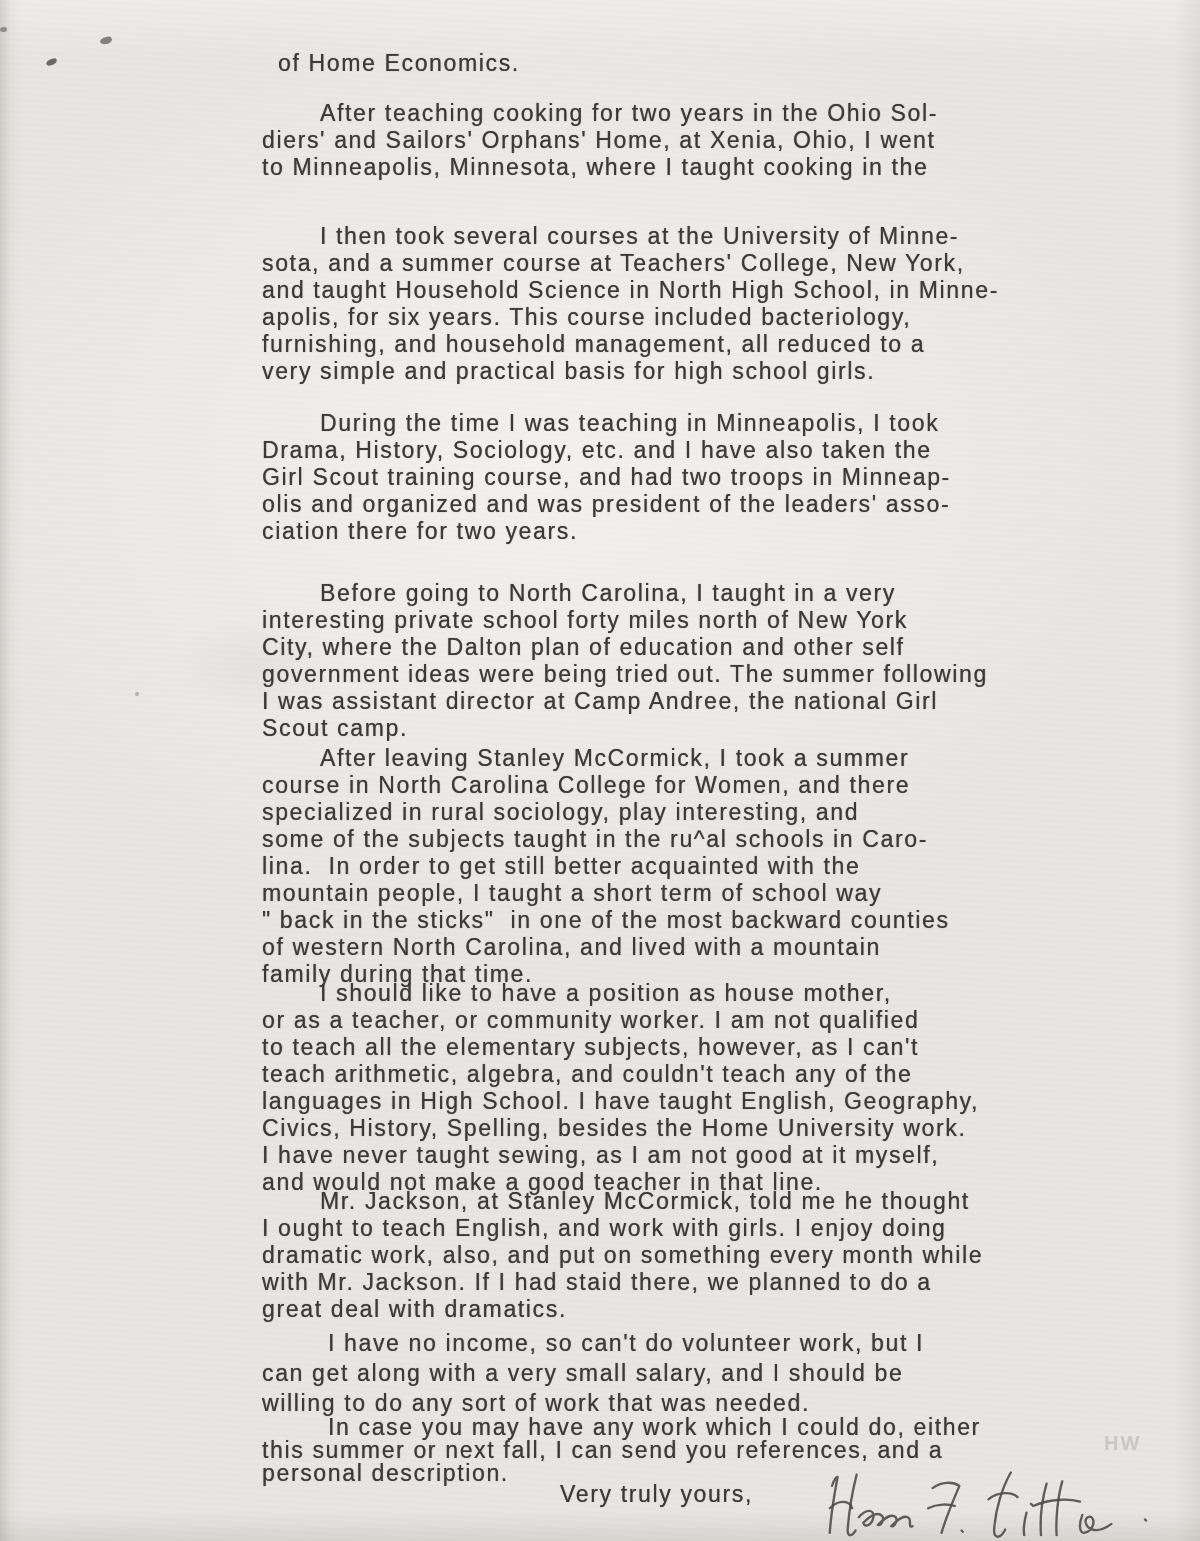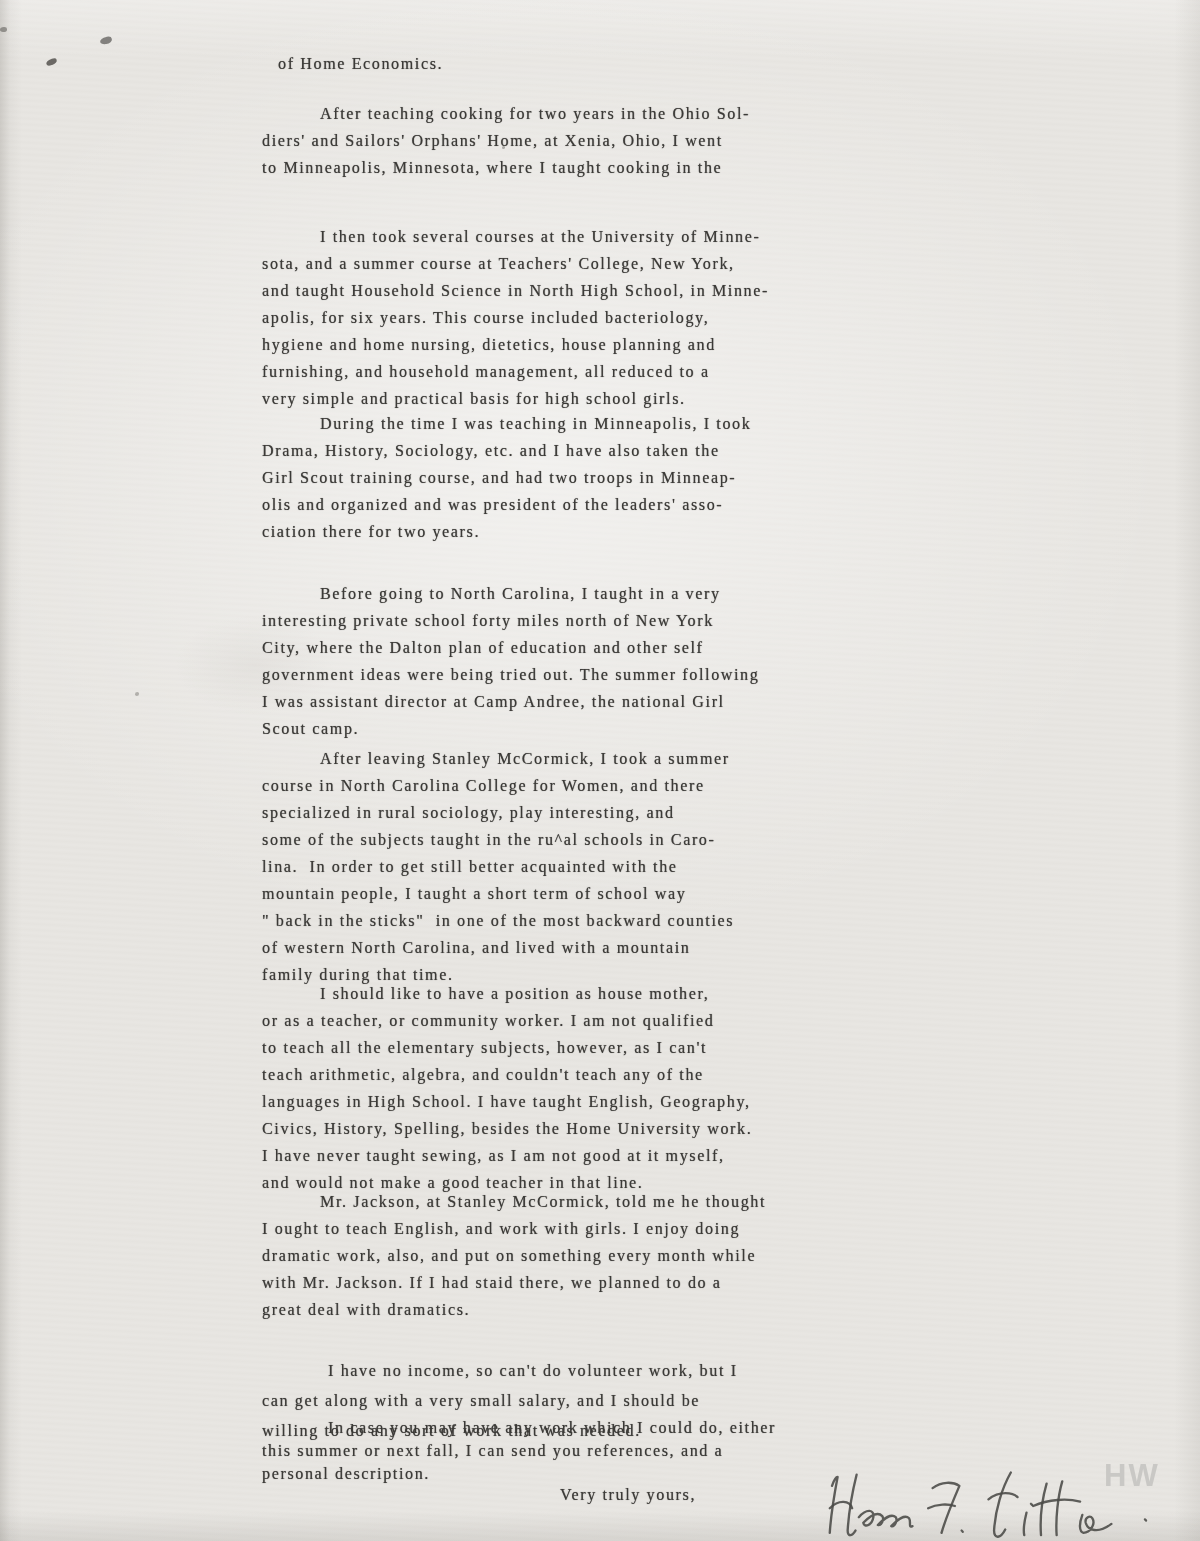--- a/index.html
+++ b/index.html
@@ -19,33 +19,33 @@
       radial-gradient(ellipse 80px 50px at 255px 665px, rgba(140,134,124,0.10), rgba(140,134,124,0) 100%),
       linear-gradient(90deg, rgba(110,106,99,0.22) 0px, rgba(110,106,99,0.06) 10px, rgba(110,106,99,0) 22px),
       linear-gradient(270deg, rgba(110,106,99,0.10) 0px, rgba(110,106,99,0) 26px),
       linear-gradient(0deg, rgba(110,106,99,0.14) 0px, rgba(110,106,99,0) 30px),
       linear-gradient(180deg, rgba(255,255,255,0.25) 0px, rgba(255,255,255,0) 60px),
       repeating-linear-gradient(3deg, rgba(120,115,108,0.025) 0px, rgba(255,255,255,0.02) 3px, rgba(120,115,108,0.025) 6px),
       #e8e6e2;
     overflow: hidden;
   }
   .typed, .tline {
-    font-family: Liberation Serif, serif;
-    font-size: 16px;
+    font-family: Liberation Sans, sans-serif;
+    font-size: 23px;
     line-height: 27px;
     letter-spacing: 1.65px;
     color: #3b3a37;
     white-space: pre;
     text-shadow: 0 0 1px rgba(55,53,50,0.55), 0.4px 0.4px 0.6px rgba(55,53,50,0.25);
   }
   .para { position: absolute; left: 262px; }
   .tline.first { padding-left: 58px; }
   .para.tight23 .tline { line-height: 23px; }
   .para.loose30 .tline { line-height: 30px; }
-  .para.loose30 .tline.first { padding-left: 66px; margin-top: 28px; }
+  .para.loose30 .tline.first { padding-left: 66px; }
   .para.tight23 .tline.first { padding-left: 66px; }
   .continuation {
     position: absolute;
     left: 278px;
     top: 50px;
   }
   .closing {
     position: absolute;
     left: 560px;
     top: 1481px;
@@ -64,25 +64,24 @@
     stroke-width: 2.1;
     stroke-linecap: round;
     stroke-linejoin: round;
     opacity: 0.88;
   }
   .watermark {
     position: absolute;
     left: 1104px;
     top: 1432px;
     font-family: "Liberation Sans", sans-serif;
-    font-size: 31px;
+    font-size: 20px;
     font-weight: bold;
     letter-spacing: 2px;
     color: #c9c8c5;
-    margin-top: 26px;
   }
   .speck {
     position: absolute;
     background: #4c4a46;
     border-radius: 60% 40% 55% 45%;
     opacity: 0.8;
   }
   .speck.s1 { left: 46px;  top: 59px;  width: 11px; height: 6px; transform: rotate(-18deg); }
   .speck.s2 { left: 100px; top: 37px;  width: 12px; height: 7px; transform: rotate(-10deg); opacity: 0.65; }
   .speck.s3 { left: 0px;   top: 27px;  width: 7px;  height: 5px; opacity: 0.5; }
@@ -105,21 +104,20 @@
   <div class="para" style="top:100px;">
       <div class="tline first">After teaching cooking for two years in the Ohio Sol-</div>
       <div class="tline">diers' and Sailors' Orphans' Home, at Xenia, Ohio, I went</div>
       <div class="tline">to Minneapolis, Minnesota, where I taught cooking in the</div>
     </div>
   <div class="para" style="top:223px;">
       <div class="tline first">I then took several courses at the University of Minne-</div>
       <div class="tline">sota, and a summer course at Teachers' College, New York,</div>
       <div class="tline">and taught Household Science in North High School, in Minne-</div>
       <div class="tline">apolis, for six years. This course included bacteriology,</div>
-      <div class="tline">hygiene and home nursing, dietetics, house planning and</div>
       <div class="tline">furnishing, and household management, all reduced to a</div>
       <div class="tline">very simple and practical basis for high school girls.</div>
     </div>
   <div class="para" style="top:410px;">
       <div class="tline first">During the time I was teaching in Minneapolis, I took</div>
       <div class="tline">Drama, History, Sociology, etc. and I have also taken the</div>
       <div class="tline">Girl Scout training course, and had two troops in Minneap-</div>
       <div class="tline">olis and organized and was president of the leaders' asso-</div>
       <div class="tline">ciation there for two years.</div>
     </div>

